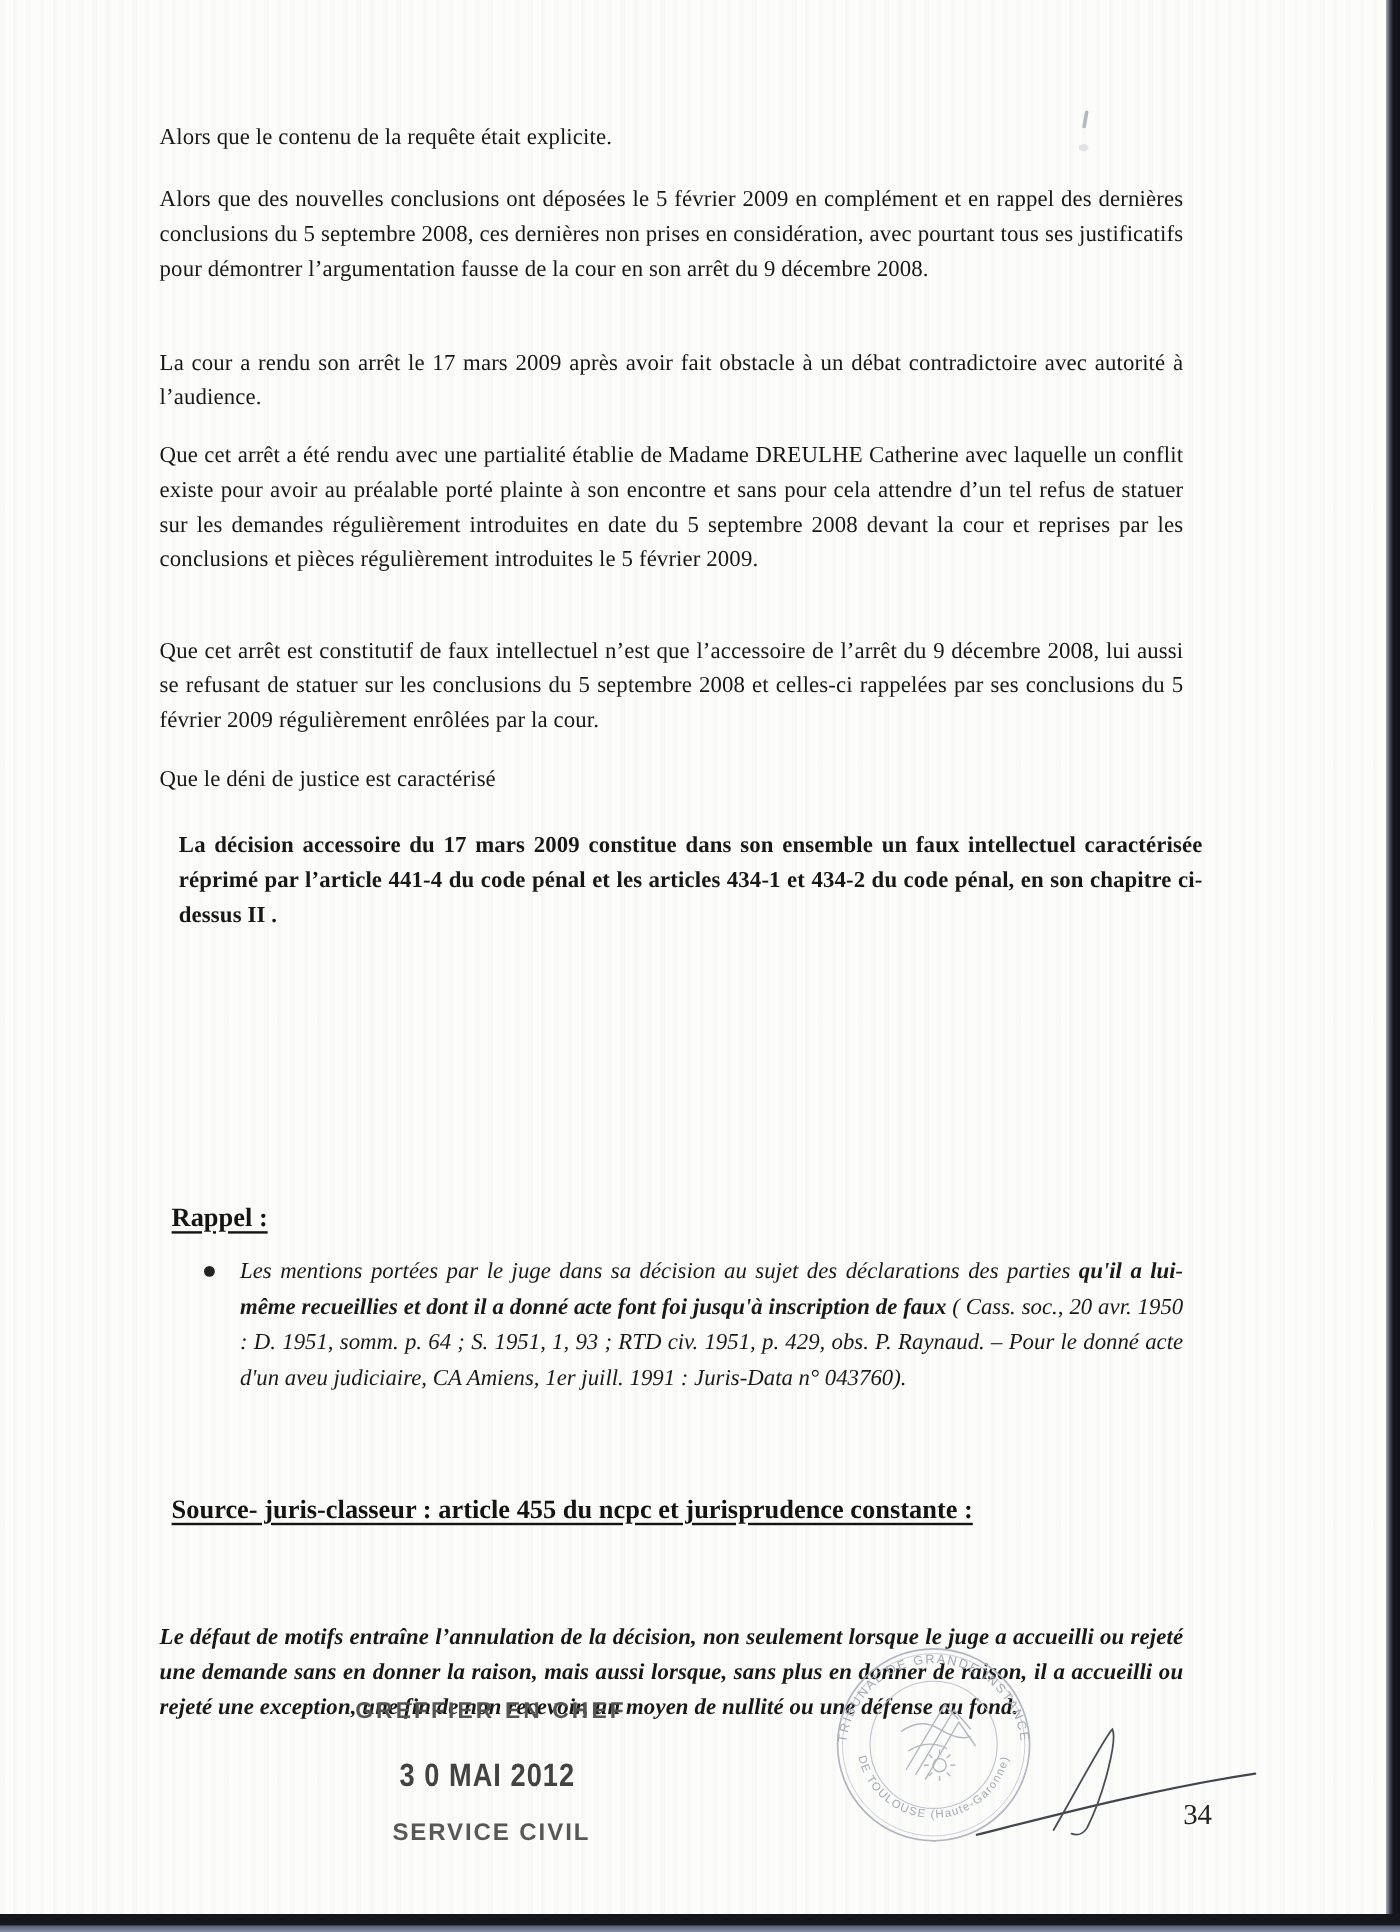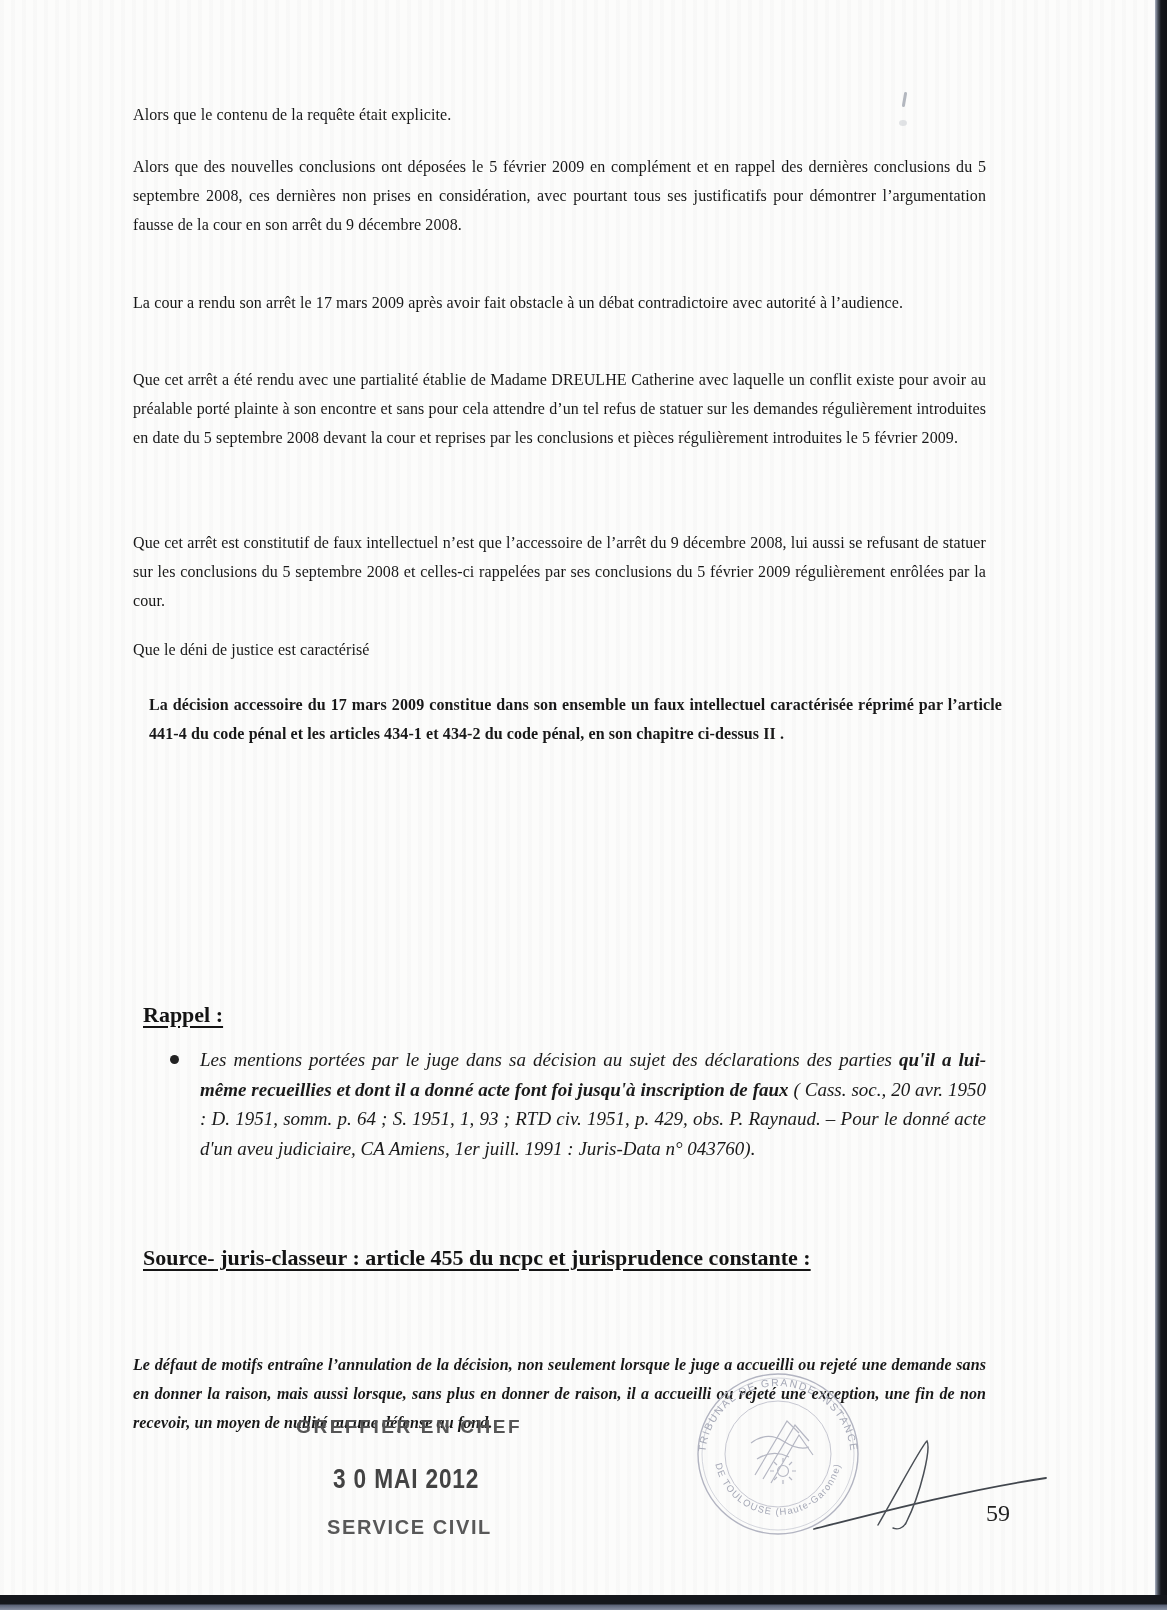--- a/index.html
+++ b/index.html
@@ -10,21 +10,21 @@
     font-family: "Liberation Serif", serif;
   }
   .page {
     position: relative; width: 1167px; height: 1610px;
     background:
       repeating-linear-gradient(90deg, rgba(60,60,70,0.018) 0 4px, rgba(0,0,0,0) 4px 11px),
       #fcfcfb;
   }
   .para {
     position: absolute; left: 133px; width: 853px; margin: 0;
-    font-size: 16px; line-height: 29px; color: #181818;
+    font-size: 19px; line-height: 29px; color: #181818;
     text-align: justify; letter-spacing: 0.1px;
   }
   .single { text-align: left; }
   .bold { font-weight: bold; margin-left: 16px; }
   .bolditalic { font-weight: bold; font-style: italic; }
   .heading {
     position: absolute; left: 133px; margin: 10px;
     font-size: 22px; line-height: 29px; font-weight: bold; color: #141414;
   }
   .heading span {
@@ -123,17 +123,17 @@
       <circle cx="96" cy="108" r="5.5"></circle>
       <path d="M 96,99 L 96,95 M 96,117 L 96,121 M 87,108 L 83,108 M 105,108 L 109,108 M 90,102 L 87,99 M 102,114 L 105,117 M 102,102 L 105,99 M 90,114 L 87,117"></path>
     </g>
   </svg>
 
   <svg class="signature" width="260" height="120" viewBox="0 0 260 120">
     <path d="M 14,104 C 70,90 160,66 246,53" fill="none" stroke="#41464d" stroke-width="1.8" stroke-linecap="round"></path>
     <path d="M 78,100 C 102,58 122,20 127,16 C 131,24 121,68 106,98 C 103,103 98,105 93,103" fill="none" stroke="#4a4f56" stroke-width="1.5" stroke-linecap="round"></path>
   </svg>
 
-  <div class="page-number">59</div>
+  <div class="page-number">34</div>
 
   <div class="edge-right"></div>
   <div class="edge-bottom"></div>
 </div>
 
 </body></html>

